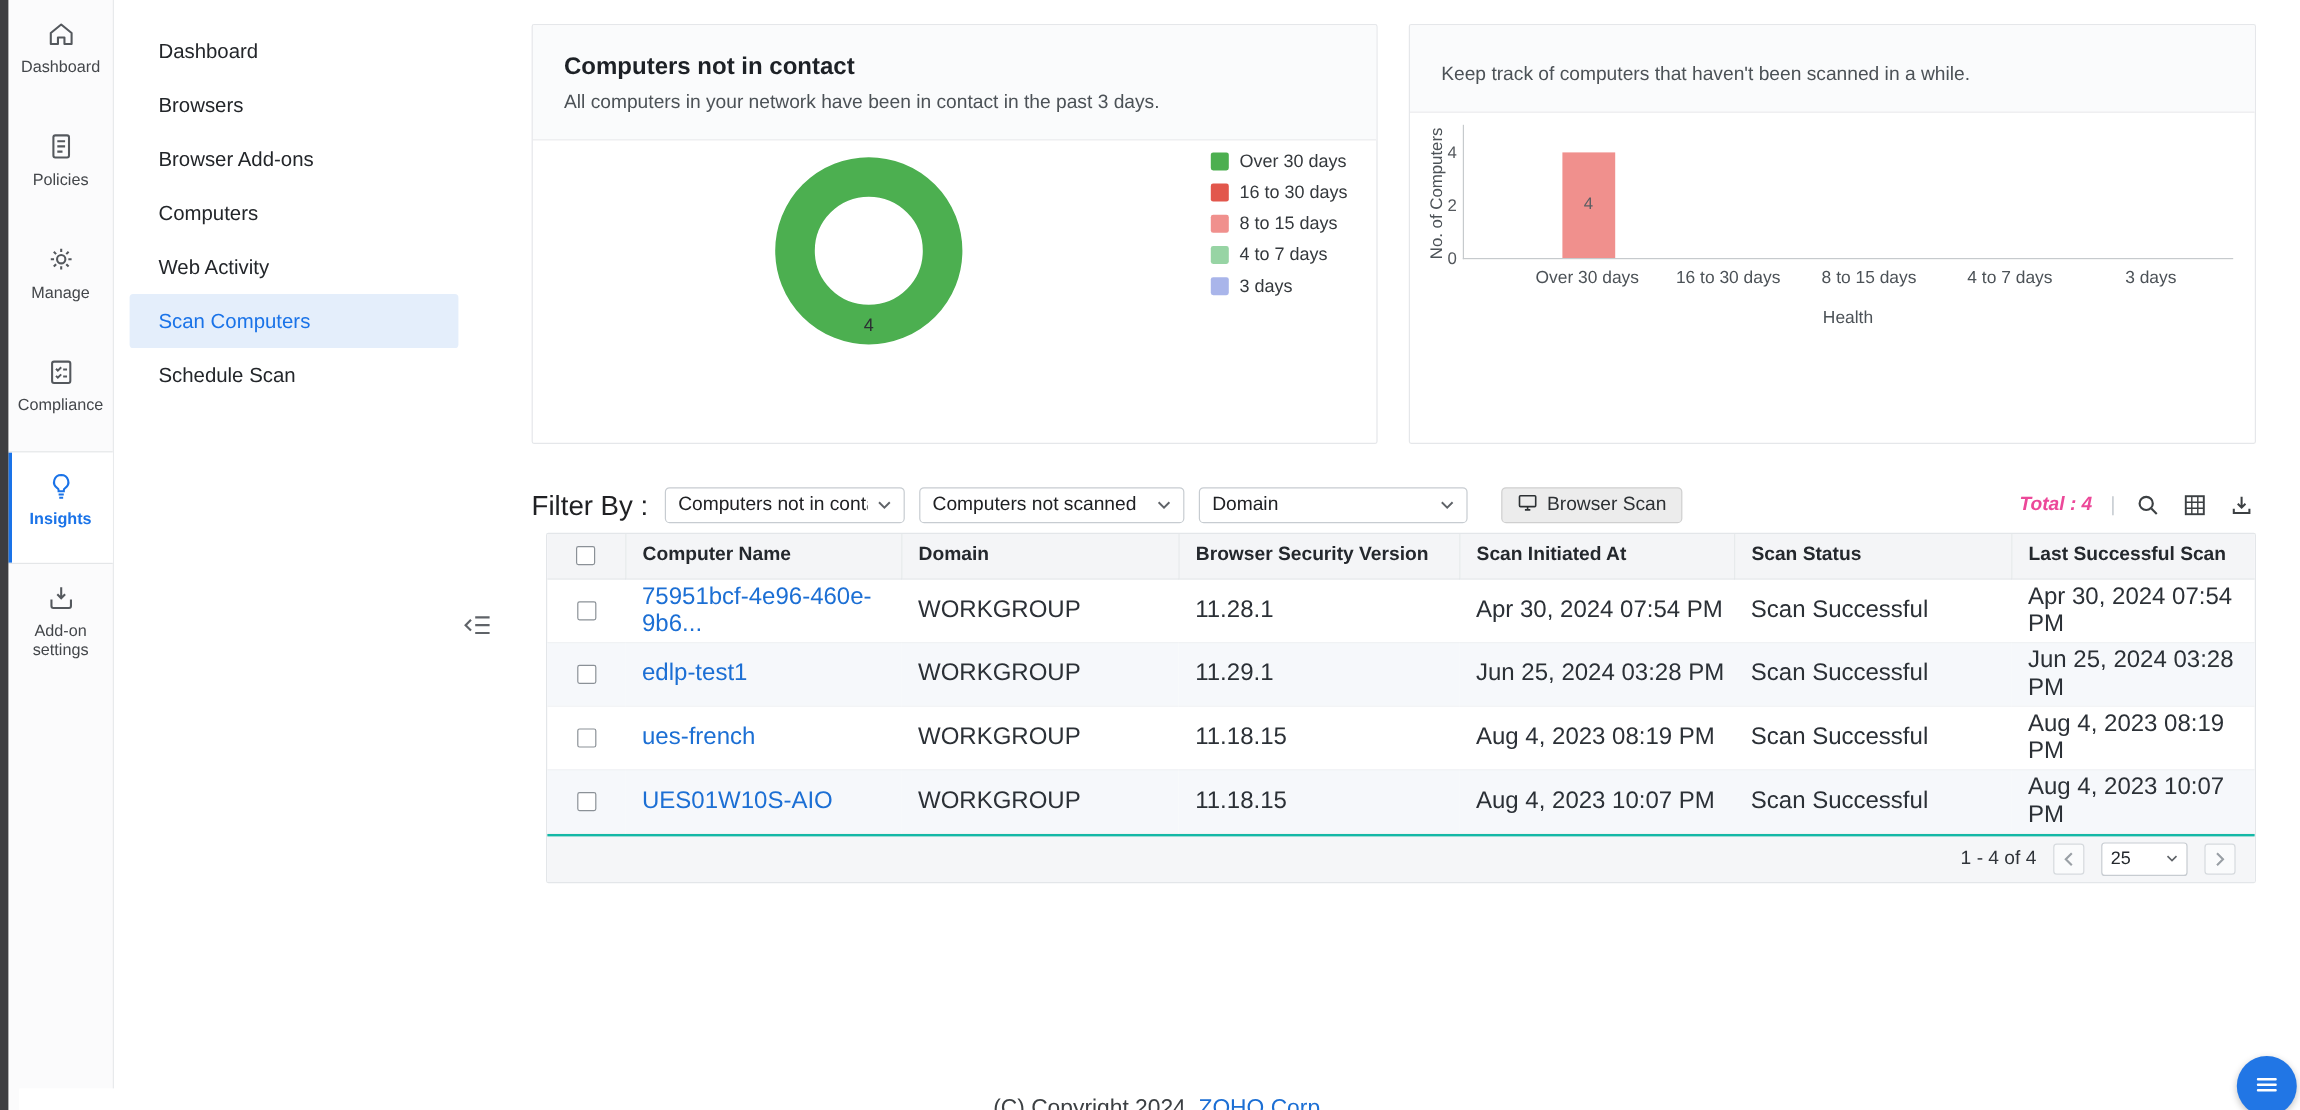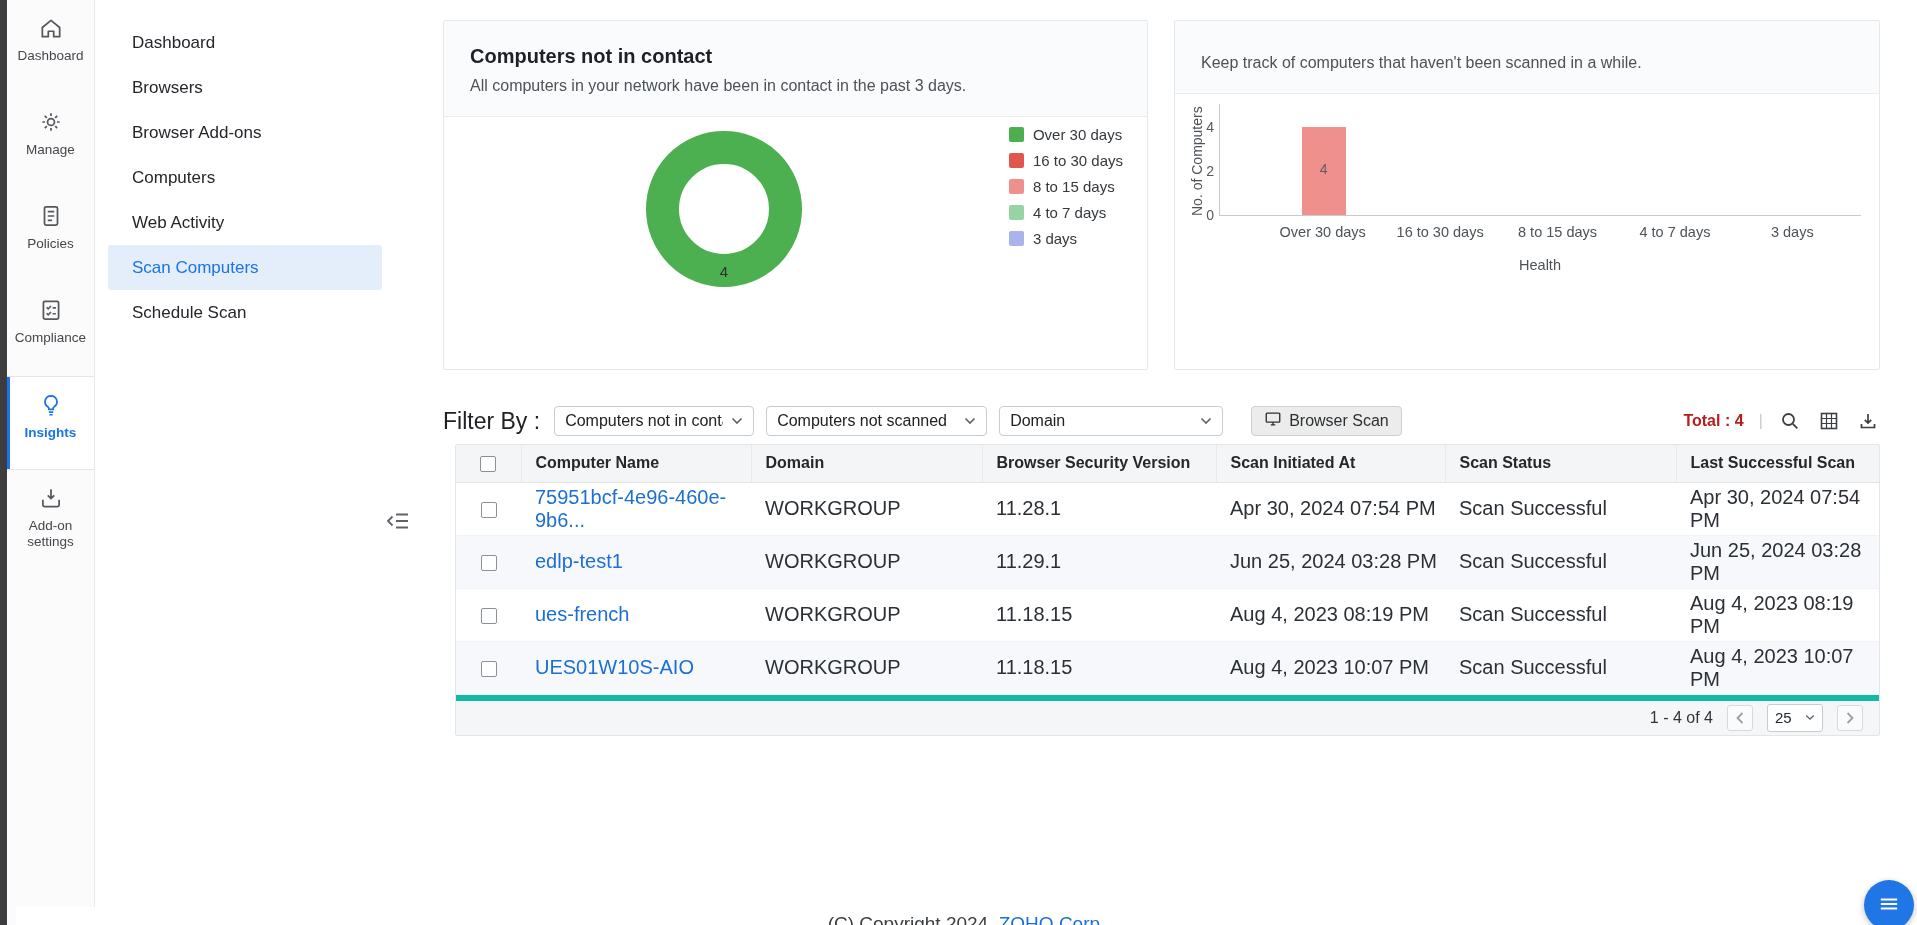--- a/index.html
+++ b/index.html
@@ -111,21 +111,21 @@
   .select .chev { margin-left: 8px; color: #5f6368; flex: 0 0 auto; display: inline-flex; }
   .sel-1 { width: 200px; } .sel-2 { width: 221px; } .sel-3 { width: 224px; }
   .btn-scan {
     margin-left: 16px; height: 30px; padding: 0 12px;
     background: #ececec; border: 1px solid #cfcfcf; border-radius: 4px;
     display: inline-flex; align-items: center; gap: 7px;
     font-size: 16px; color: #2c3033; cursor: pointer; white-space: nowrap;
     font-family: inherit;
   }
   .toolbar-right { margin-left: auto; display: flex; align-items: center; gap: 15px; }
-  .total { font-size: 16px; color: #b91c1c; font-weight: bold; white-space: nowrap; }
+  .total { font-size: 16px; color: #ec4899; font-weight: bold; white-space: nowrap; font-style: italic; }
   .vdiv { color: #c9ced3; font-size: 17px; }
   .tool-icon { color: #3c4043; cursor: pointer; display: inline-flex; padding: 2px; }
 
   
   .table-wrap { margin-top: 8px; border: 1px solid #e3e6e9; border-radius: 2px; overflow: hidden; margin-left: 12px; }
   table.grid { width: 100%; border-collapse: collapse; table-layout: fixed; }
   table.grid thead th {
     height: 37px; background: #f4f5f7; border-bottom: 1px solid #e2e5e8;
     font-size: 16px; font-weight: bold; color: #24282d; text-align: left;
     padding: 0 0 0 14px; border-right: 1px solid #e7eaec;
@@ -136,31 +136,31 @@
   table.grid tbody tr:nth-child(even) { background: #f6f8fb; }
   table.grid tbody tr { border-bottom: 1px solid #f0f2f4; }
   .cb {
     display: inline-block; width: 16px; height: 16px; border: 1.5px solid #8b9197;
     border-radius: 2px; background: #fff; cursor: pointer; vertical-align: middle;
   }
   a.link { color: #1c6fd4; text-decoration: none; cursor: pointer; }
 
   
   .pagination {
-    height: 40px; background: #f5f6f8; border-top: 6px solid #14b8a6;
+    height: 40px; background: #f5f6f8; border-top: 2px solid #14b8a6;
     display: flex; align-items: center; justify-content: flex-end; gap: 14px; padding-right: 16px; text-align: right;
   }
   .range { font-size: 16px; color: #30343a; }
   .pg-btn {
     width: 26px; height: 26px; border: 1px solid #d6dade; border-radius: 3px;
     background: #fafbfc; color: #9aa0a6; display: inline-flex; align-items: center; justify-content: center;
     cursor: pointer;
   }
   .pg-size {
-    width: 56px; height: 28px; border: 1px solid #c7ccd1; border-radius: 3px; background: #fff;
+    width: 72px; height: 28px; border: 1px solid #c7ccd1; border-radius: 3px; background: #fff;
     display: inline-flex; align-items: center; justify-content: space-between; padding: 0 7px;
     font-size: 15px; color: #24282d; cursor: pointer;
   }
   .pg-size .chev { color: #5f6368; display: inline-flex; }
 
   
   .page-footer {
     position: absolute; left: 16px; right: 0; bottom: 0; height: 18px; background: #fff;
     text-align: center; font-size: 19px; color: #3c4043; padding-top: 6px; z-index: 5;
     white-space: nowrap;
@@ -182,34 +182,34 @@
     <span class="rail-icon">
       <svg viewBox="0 0 24 24" width="26" height="26">
           <path d="M4 11.5 12 5l8 6.5V20h-5.5v-5h-5v5H4z" fill="none" stroke="currentColor" stroke-width="1.6" stroke-linejoin="round"></path>
         </svg>
     </span>
     <span class="rail-label">Dashboard</span>
   </div>
   <div class="rail-item">
     <span class="rail-icon">
       <svg viewBox="0 0 24 24" width="26" height="26">
+          <rect x="6" y="3.5" width="12" height="17" rx="1.5" fill="none" stroke="currentColor" stroke-width="1.6"></rect>
+          <path d="M9 8h6M9 12h6M9 16h4" stroke="currentColor" stroke-width="1.6"></path>
+        </svg>
+    </span>
+    <span class="rail-label">Policies</span>
+  </div>
+  <div class="rail-item">
+    <span class="rail-icon">
+      <svg viewBox="0 0 24 24" width="26" height="26">
           <circle cx="12" cy="12" r="3.2" fill="none" stroke="currentColor" stroke-width="1.6"></circle>
           <path d="M12 4v2.5M12 17.5V20M4 12h2.5M17.5 12H20M6.3 6.3l1.8 1.8M15.9 15.9l1.8 1.8M17.7 6.3l-1.8 1.8M8.1 15.9l-1.8 1.8" stroke="currentColor" stroke-width="1.6"></path>
         </svg>
     </span>
     <span class="rail-label">Manage</span>
-  </div>
-  <div class="rail-item">
-    <span class="rail-icon">
-      <svg viewBox="0 0 24 24" width="26" height="26">
-          <rect x="6" y="3.5" width="12" height="17" rx="1.5" fill="none" stroke="currentColor" stroke-width="1.6"></rect>
-          <path d="M9 8h6M9 12h6M9 16h4" stroke="currentColor" stroke-width="1.6"></path>
-        </svg>
-    </span>
-    <span class="rail-label">Policies</span>
   </div>
   <div class="rail-item">
     <span class="rail-icon">
       <svg viewBox="0 0 24 24" width="26" height="26">
           <rect x="5" y="4" width="14" height="16.5" rx="1.5" fill="none" stroke="currentColor" stroke-width="1.6"></rect>
           <path d="M8 9.5l1.4 1.4L12 8.3M13.5 10h3M8 15l1.4 1.4L12 13.8M13.5 15.5h3" stroke="currentColor" stroke-width="1.5" fill="none"></path>
         </svg>
     </span>
     <span class="rail-label">Compliance</span>
   </div>

